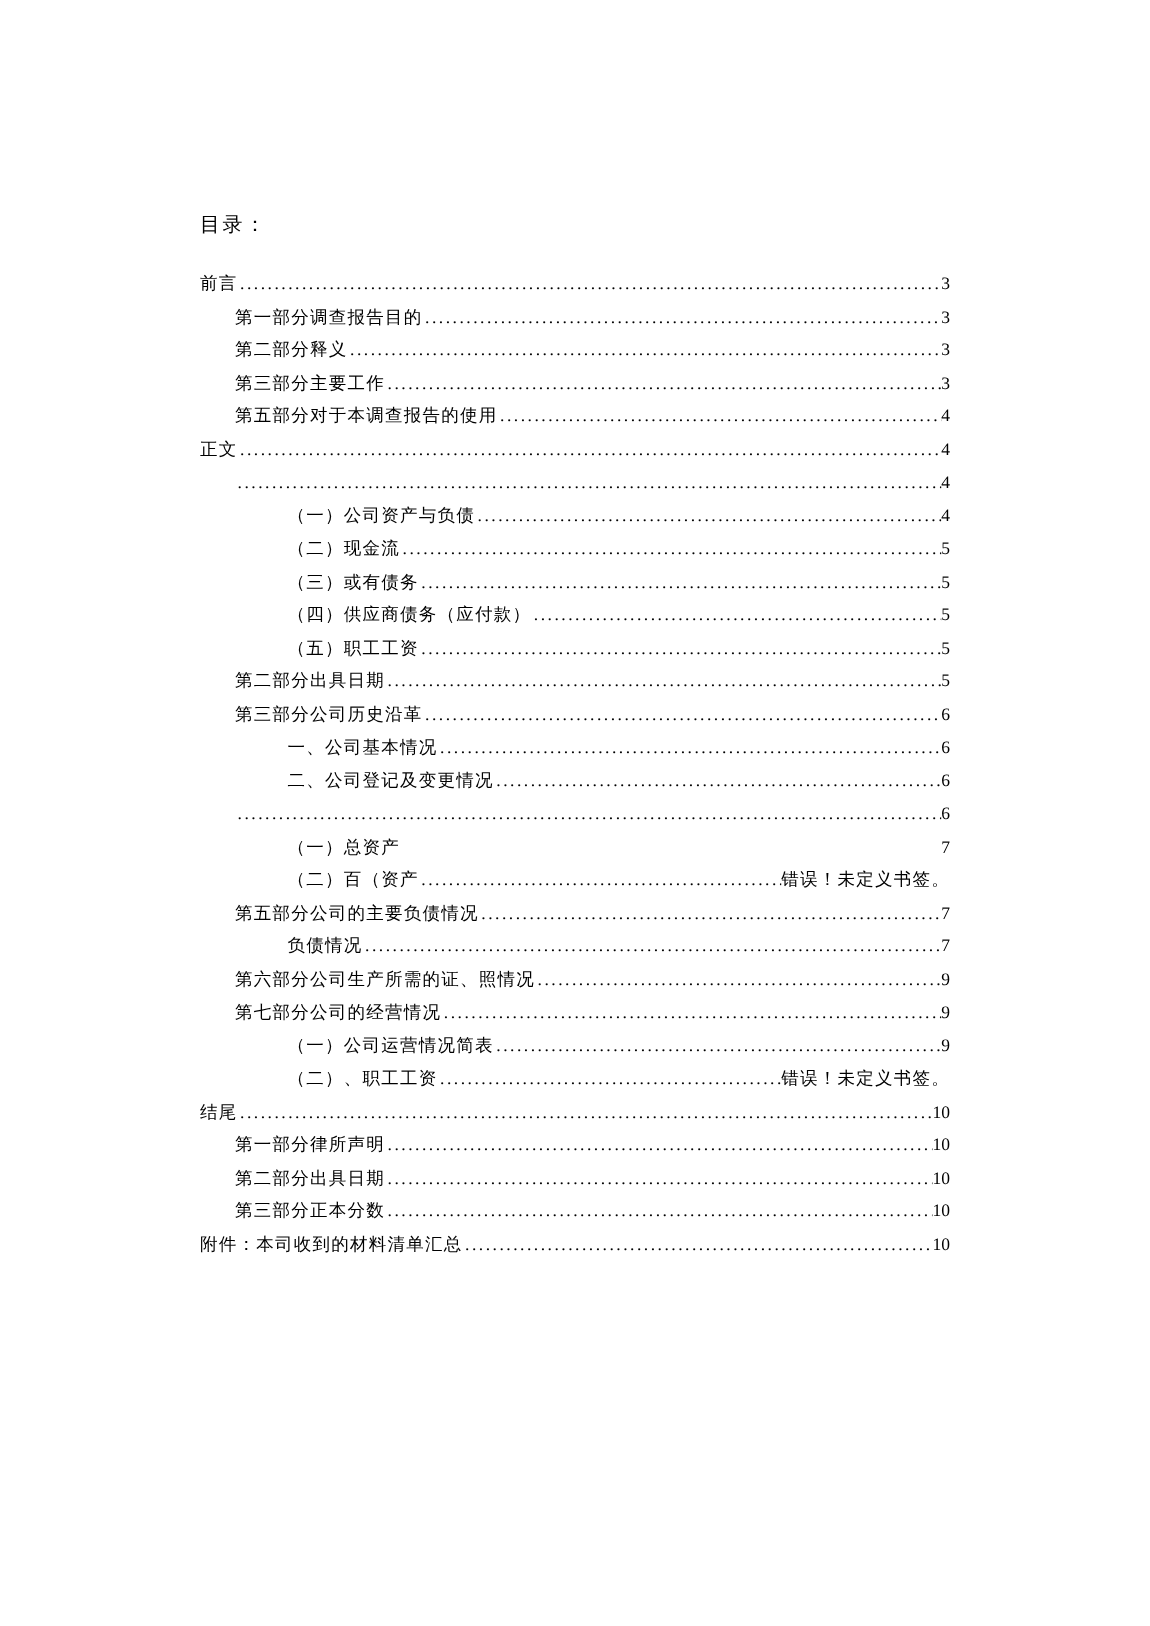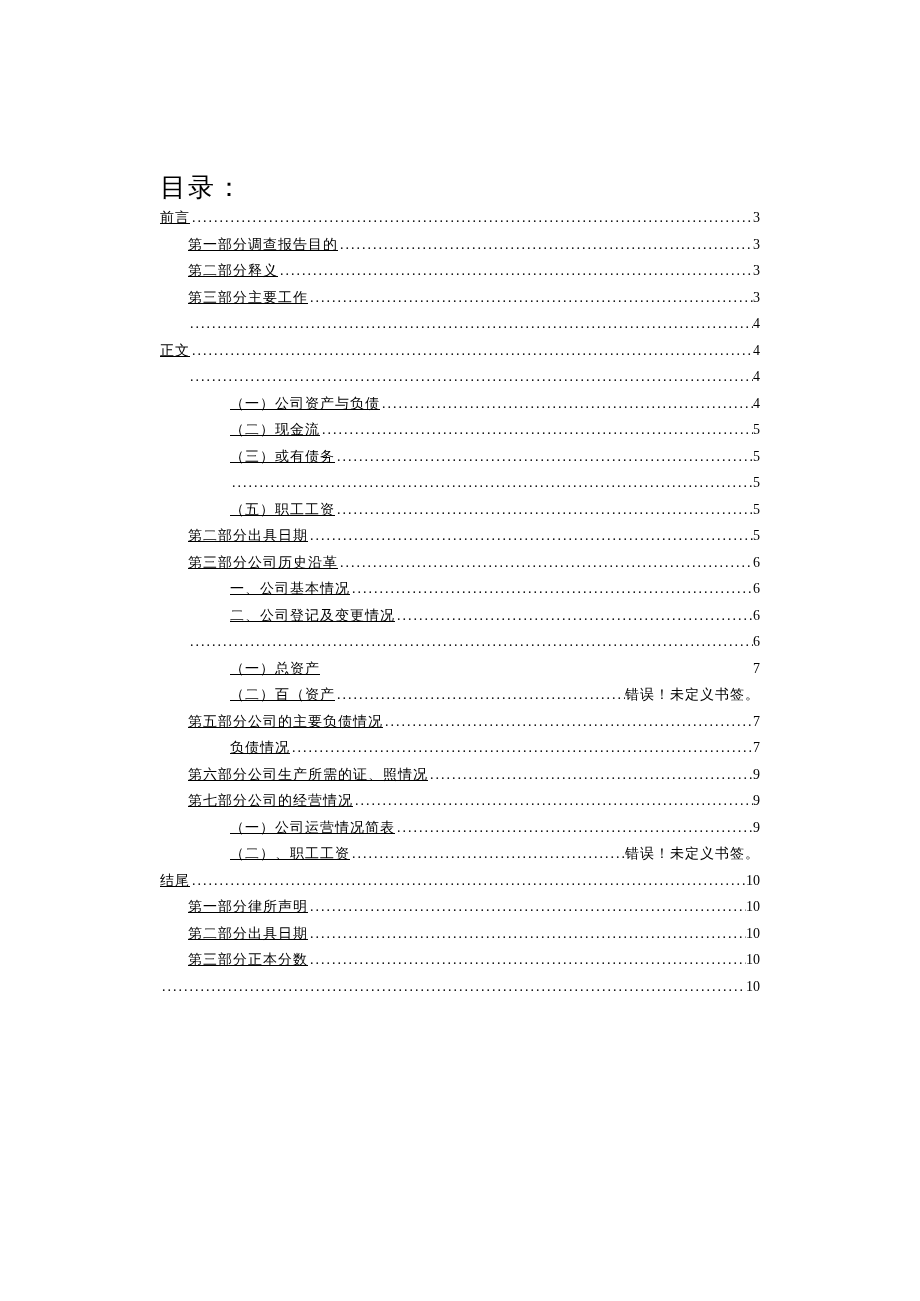--- a/index.html
+++ b/index.html
@@ -6,36 +6,37 @@
     body {
       width: 920px;
       height: 1301px;
       background: #fff;
       font-family: "SimSun", "宋体", serif;
       color: #000;
       padding: 170px 160px 0 160px;
     }
     .toc-title {
       font-family: Liberation Sans, sans-serif;
-      font-size: 26px;
+      font-size: 16px;
       font-weight: normal;
       letter-spacing: 2px;
+      margin-bottom: 24px;
     }
     .toc-entry {
       font-size: 14px;
       line-height: 26.5px;
       white-space: nowrap;
       display: flex;
       align-items: baseline;
       letter-spacing: 1px;
     }
     .indent-0 { padding-left: 0; }
     .indent-1 { padding-left: 28px; }
     .indent-2 { padding-left: 70px; }
-    .entry-text { flex-shrink: 0; text-decoration: underline; }
+    .entry-text { flex-shrink: 0; }
     .leader {
       flex: 1;
       overflow: hidden;
       letter-spacing: 2px;
       padding: 0 2px;
     }
     .page-num { flex-shrink: 0; letter-spacing: 0; }
     .error-text { flex-shrink: 0; letter-spacing: 1px; }
     .no-leader .leader { visibility: hidden; }
   </style>
@@ -59,20 +60,21 @@
       <span class="entry-text">第二部分释义</span>
       <span class="leader">........................................................................................................................................................................................................</span>
       <span class="page-num">3</span>
     </div>
     <div class="toc-entry indent-1">
       <span class="entry-text">第三部分主要工作</span>
       <span class="leader">........................................................................................................................................................................................................</span>
       <span class="page-num">3</span>
     </div>
     <div class="toc-entry indent-1">
+      <span class="entry-text">第五部分对于本调查报告的使用</span>
       <span class="leader">........................................................................................................................................................................................................</span>
       <span class="page-num">4</span>
     </div>
     <div class="toc-entry indent-0">
       <span class="entry-text">正文</span>
       <span class="leader">........................................................................................................................................................................................................</span>
       <span class="page-num">4</span>
     </div>
     <div class="toc-entry indent-1">
       <span class="leader">........................................................................................................................................................................................................</span>
@@ -87,20 +89,21 @@
       <span class="entry-text">（二）现金流</span>
       <span class="leader">........................................................................................................................................................................................................</span>
       <span class="page-num">5</span>
     </div>
     <div class="toc-entry indent-2">
       <span class="entry-text">（三）或有债务</span>
       <span class="leader">........................................................................................................................................................................................................</span>
       <span class="page-num">5</span>
     </div>
     <div class="toc-entry indent-2">
+      <span class="entry-text">（四）供应商债务（应付款）</span>
       <span class="leader">........................................................................................................................................................................................................</span>
       <span class="page-num">5</span>
     </div>
     <div class="toc-entry indent-2">
       <span class="entry-text">（五）职工工资</span>
       <span class="leader">........................................................................................................................................................................................................</span>
       <span class="page-num">5</span>
     </div>
     <div class="toc-entry indent-1">
       <span class="entry-text">第二部分出具日期</span>
@@ -180,16 +183,17 @@
       <span class="entry-text">第二部分出具日期</span>
       <span class="leader">........................................................................................................................................................................................................</span>
       <span class="page-num">10</span>
     </div>
     <div class="toc-entry indent-1">
       <span class="entry-text">第三部分正本分数</span>
       <span class="leader">........................................................................................................................................................................................................</span>
       <span class="page-num">10</span>
     </div>
     <div class="toc-entry indent-0">
+      <span class="entry-text">附件：本司收到的材料清单汇总</span>
       <span class="leader">........................................................................................................................................................................................................</span>
       <span class="page-num">10</span>
     </div>
   </div>
 
 </body></html>

